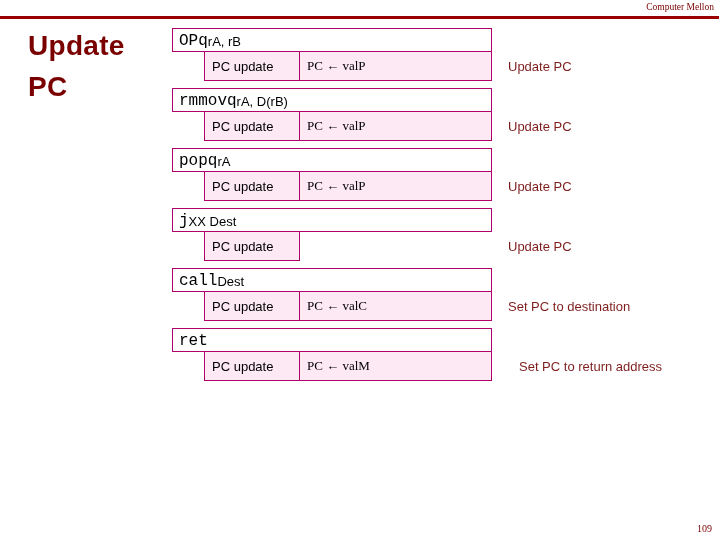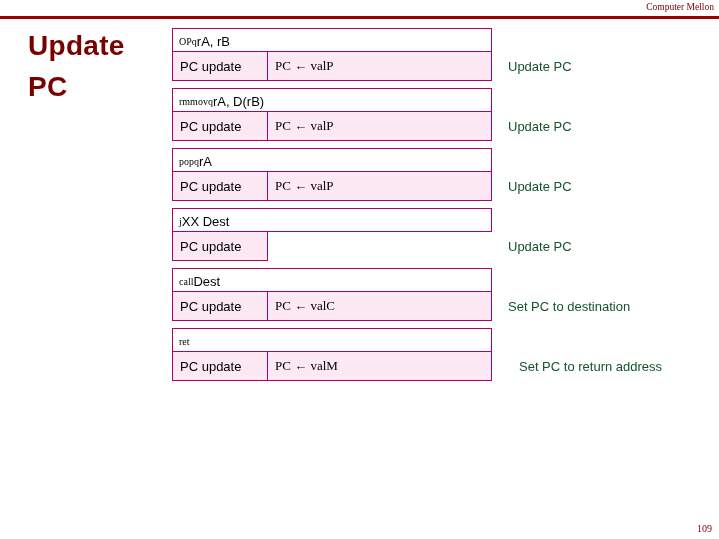--- a/index.html
+++ b/index.html
@@ -66,22 +66,22 @@
     border: 1.5px solid #b1006b;
     background: #ffffff;
     height: 24px;
     padding: 2px 6px 0 6px;
     display: flex;
     align-items: center;
     font-size: 13px;
     color: #000;
   }
   .instr-box .mono {
-    font-family: Liberation Serif, serif;
-    font-size: 10px;
+    font-family: Liberation Mono, monospace;
+    font-size: 16px;
     letter-spacing: 0px;
   }
   .instr-box .sans {
     font-family: "Liberation Sans", sans-serif;
     font-size: 13px;
   }
   .row {
     display: flex;
     height: 29px;
     margin-top: 0px;
@@ -89,39 +89,40 @@
   .cell-left {
     width: 96px;
     border: 1.5px solid #b1006b;
     border-top: none;
     background: #fde9f4;
     display: flex;
     align-items: center;
     padding-left: 7px;
     font-size: 13px;
     color: #000;
+    margin-left: 32px;
   }
   .cell-right {
     flex: 1;
     border: 1.5px solid #b1006b;
     border-top: none;
     border-left: none;
     background: #fde9f4;
     display: flex;
     align-items: center;
     padding-left: 7px;
     font-size: 13px;
     color: #000;
     font-family: Liberation Serif, serif;
   }
   .note {
     position: absolute;
     left: 508px;
     font-size: 13px;
-    color: #14532d;
+    color: #7f1d1d;
     white-space: nowrap;
   }
   
   .code {
     position: absolute;
     left: 172px;
     top: 392px;
     font-family: "Liberation Mono", monospace;
     font-size: 13px;
     color: #000;

